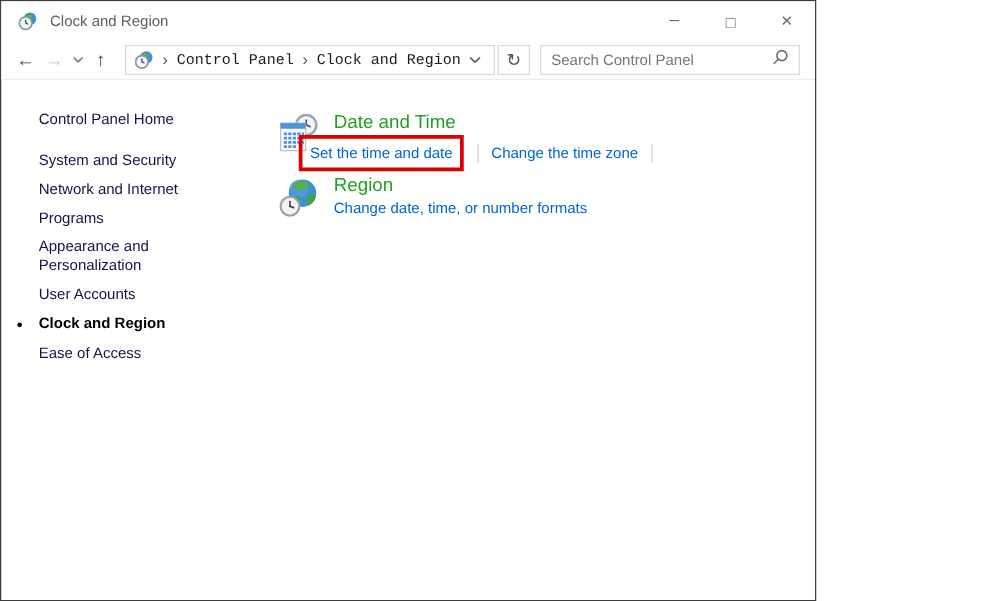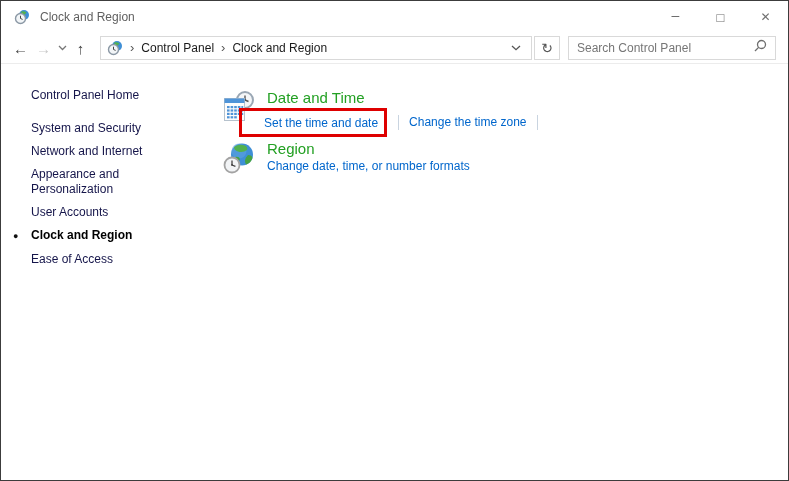--- a/index.html
+++ b/index.html
@@ -1,20 +1,20 @@
 <!DOCTYPE html>
 <html><head>
 <meta charset="utf-8">
 <style>
   * { margin:0; padding:0; box-sizing:border-box; }
   html,body { background:#fff; }
   body { font-family:"Liberation Sans","DejaVu Sans",sans-serif; }
 
   .window {
-    width:789px; height:481px;
+    width:653px; height:481px;
     border:1px solid #3c3c3c;
     background:#fff;
     position:relative;
     overflow:hidden;
   }
 
   
   .titlebar {
     height:32px; display:flex; align-items:center;
     background:#fff;
@@ -46,21 +46,21 @@
   .nav-up   { width:23px; }
 
   .address {
     flex:1; height:24px; margin-left:8px;
     border:1px solid #d9d9d9;
     display:flex; align-items:center;
     padding:0 6px; min-width:0;
   }
   .address .crumb-icon { width:16px; height:16px; flex:0 0 auto; }
   .crumb-sep { color:#555; font-size:13px; margin:0 7px; position:relative; top:-1px; }
-  .crumb { font-size:12px; color:#1a1a1a; white-space:nowrap; }
+  .crumb { font-size:12px; color:#1a1a1a; white-space:nowrap;font-family:Liberation Mono, monospace; }
   .address .spacer { flex:1; }
   .addr-dd { width:18px; display:flex; justify-content:center; align-items:center; }
 
   .refresh-btn {
     width:26px; height:24px; margin-left:2px;
     border:1px solid #d9d9d9;
     display:flex; align-items:center; justify-content:center;
     color:#555; font-size:14px;
   }
 
@@ -99,21 +99,21 @@
   }
   .links-row { margin-top:1px; display:flex; align-items:center; }
   .task-link {
     font-size:12px; color:#0066cc; line-height:15px; cursor:pointer; white-space:nowrap;
   }
   .link-sep {
     width:1px; height:15px; background:#c9d4e0; margin:0 10px; flex:0 0 auto;
   }
   .hl-box {
     border:3px solid #de0000;
-    padding:2px 6px 3px 22px;
+    padding:2px 6px 3px 6px;
     margin-left:-28px; margin-right:1px;
     display:inline-block;
   }
 </style>
 </head>
 <body>
 
 <div class="window">
 
   <div class="titlebar">
@@ -185,20 +185,21 @@
       </span>
     </div>
   </div>
 
   <div class="body">
 
     <div class="sidebar">
       <div class="side-link side-home">Control Panel Home</div>
       <div class="side-link">System and Security</div>
       <div class="side-link">Network and Internet</div>
+      <div class="side-link">Programs</div>
       <div class="side-link">Appearance and Personalization</div>
       <div class="side-link">User Accounts</div>
       <div class="side-link active">
         <span class="side-bullet">●</span>
         <span>Clock and Region</span>
       </div>
       <div class="side-link">Ease of Access</div>
     </div>
 
     <div class="main">

